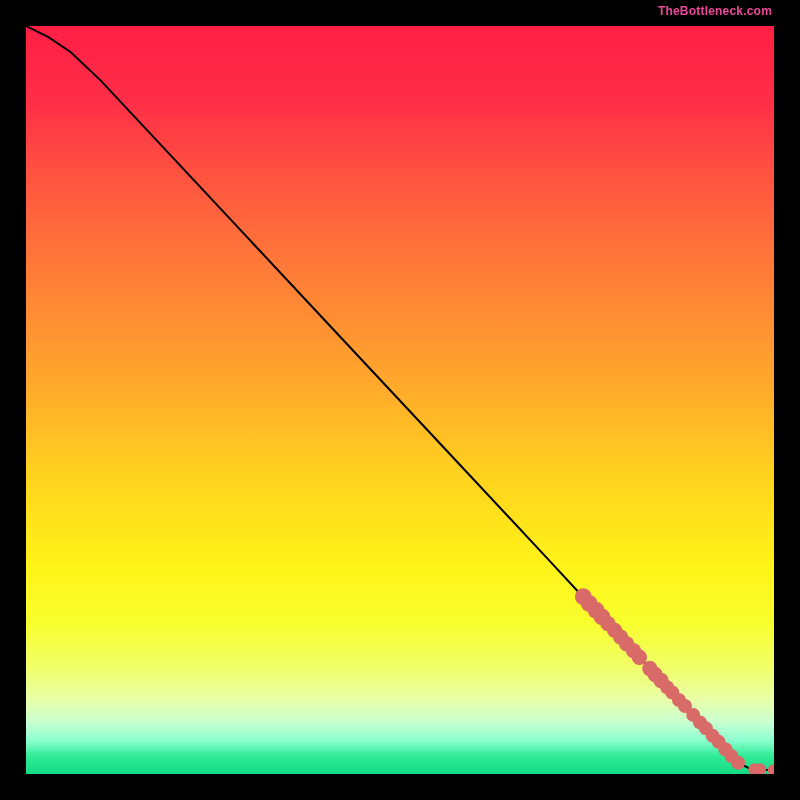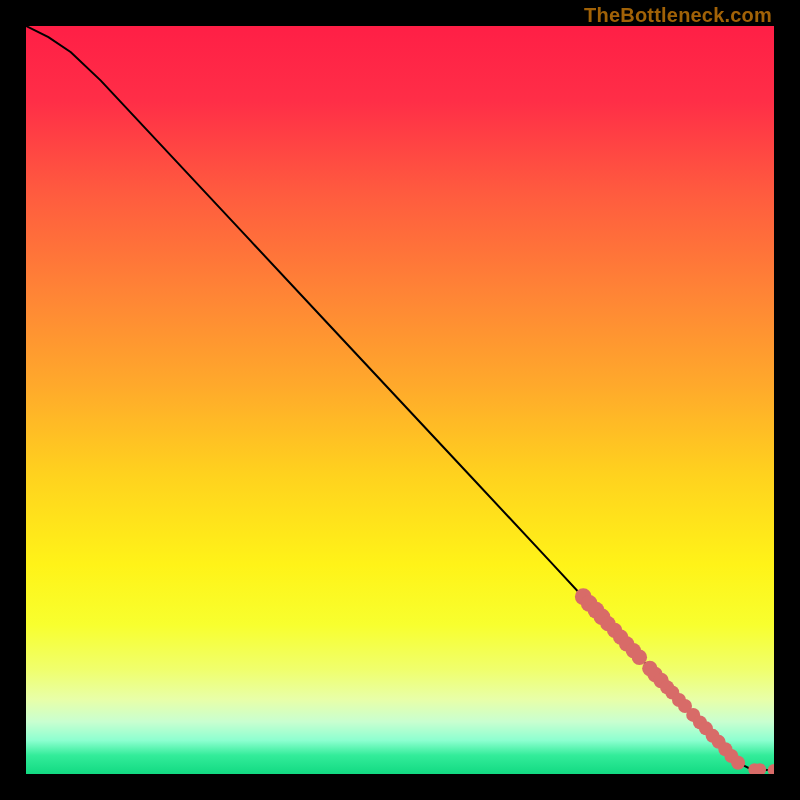--- a/index.html
+++ b/index.html
@@ -16,23 +16,23 @@
     top: 26px;
     width: 748px;
     height: 748px;
     background: #000;
   }
   .watermark {
     position: absolute;
     right: 28px;
     top: 4px;
     font-family: Arial, Helvetica, sans-serif;
-    font-size: 20px;
+    font-size: 12px;
     font-weight: 600;
-    color: #a16207;
+    color: #ec4899;
     letter-spacing: 0.2px;
   }
   svg {
     position: absolute;
     left: 0;
     top: 0;
   }
 </style>
 </head>
 <body>

